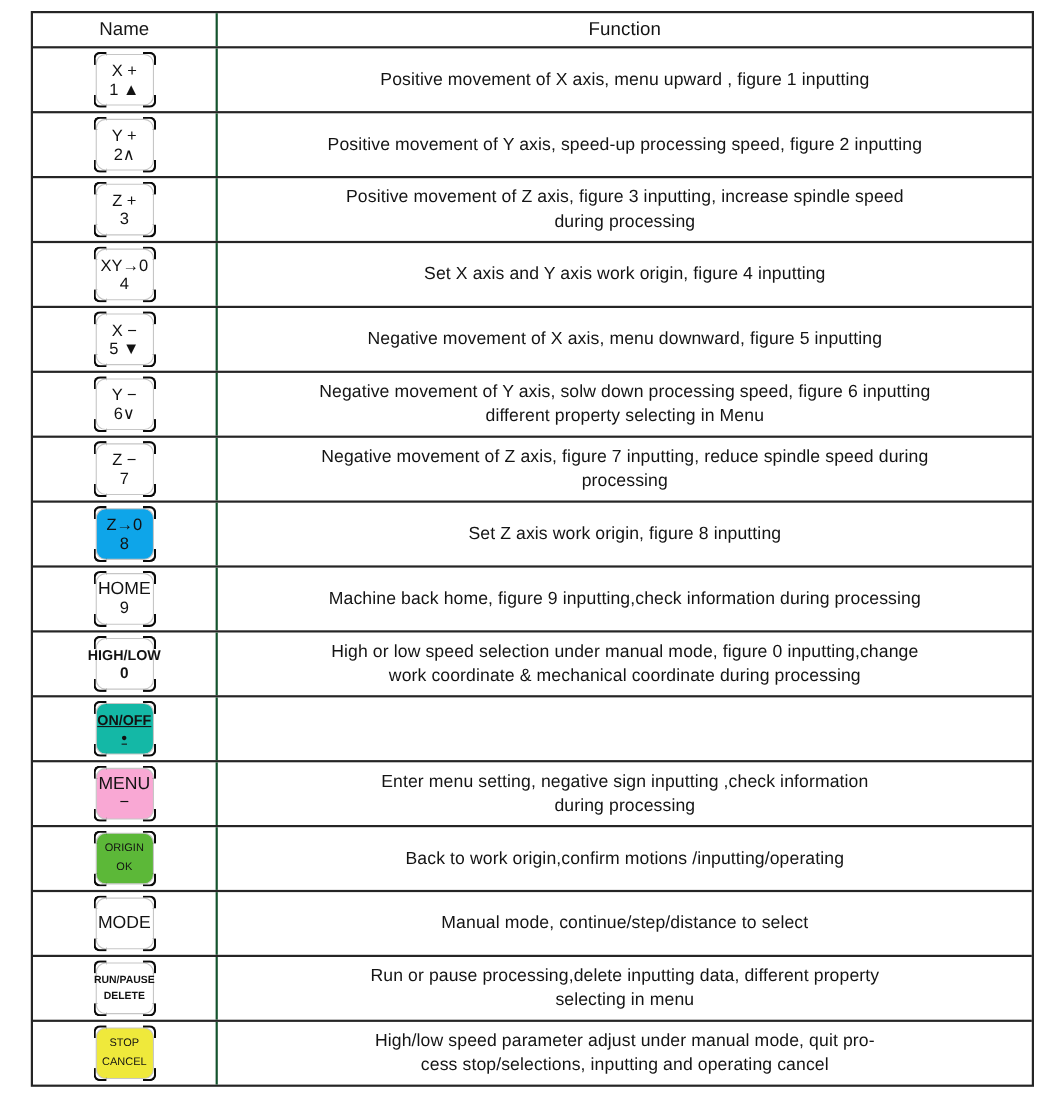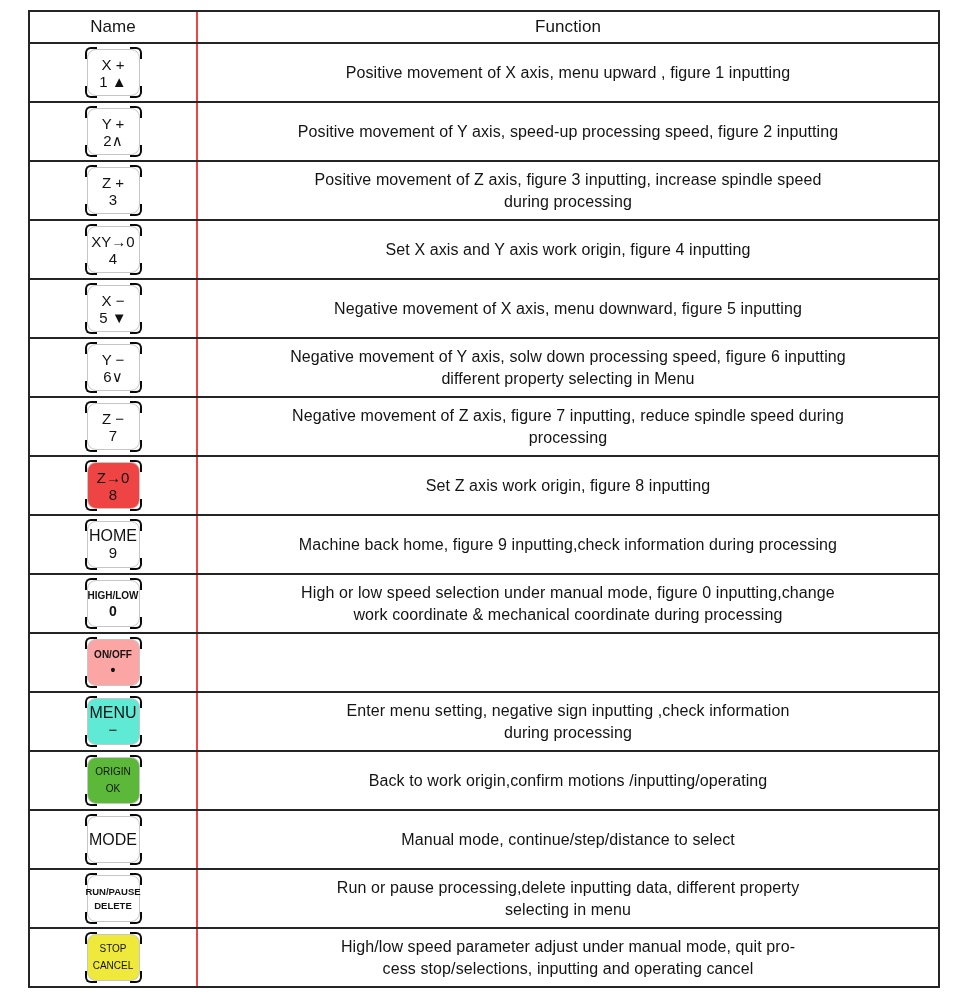--- a/index.html
+++ b/index.html
@@ -3,21 +3,21 @@
 <meta charset="utf-8">
 <style>
   * { margin:0; padding:0; box-sizing:border-box; }
   html,body { background:#ffffff; }
   body { width:958px; height:1005px; font-family:"Liberation Sans", sans-serif; color:#161616; }
   .page { position:relative; width:958px; height:1005px; background:#fff; }
   .tbl { position:absolute; left:28px; top:10px; width:912px; height:978px;
          border:2px solid #252525; display:flex; flex-direction:column; background:#fff; }
   .row { display:flex; border-top:2px solid #252525; flex:1 1 auto; min-height:0; }
   .row.header-row { border-top:none; flex:0 0 30px; }
-  .ncell { width:168px; flex:0 0 168px; border-right:2px solid #ef4444;
+  .ncell { width:168px; flex:0 0 168px; border-right:2px solid #14532d;
            display:flex; align-items:center; justify-content:center; }
   .fcell { flex:1 1 auto; display:flex; align-items:center; justify-content:center;
            text-align:center; white-space:pre-line; font-size:16px; line-height:22px;
            padding:0 12px; color:#141414; letter-spacing:0.1px; }
   .hcell { font-size:17px; line-height:20px; white-space:normal; }
   .ncell.hcell { font-size:17px; }
 
   
   .keycap { position:relative; width:53px; height:47px; background:#fff;
             border:1px solid #c6c6c6; border-radius:9px;
@@ -27,21 +27,21 @@
   .keycap::before { top:-3px; left:-3px; border-top:2.5px solid #0a0a0a; border-left:2.5px solid #0a0a0a; border-top-left-radius:6px; }
   .keycap::after  { top:-3px; right:-3px; border-top:2.5px solid #0a0a0a; border-right:2.5px solid #0a0a0a; border-top-right-radius:6px; }
   .kc2 { position:absolute; inset:0; pointer-events:none; }
   .kc2::before { bottom:-3px; left:-3px; border-bottom:2.5px solid #0a0a0a; border-left:2.5px solid #0a0a0a; border-bottom-left-radius:6px; }
   .kc2::after  { bottom:-3px; right:-3px; border-bottom:2.5px solid #0a0a0a; border-right:2.5px solid #0a0a0a; border-bottom-right-radius:6px; }
 
   .kl { display:block; text-align:center; color:#121212; white-space:nowrap; }
   .sz-l  .l1, .sz-l .l2 { font-size:15px; line-height:17px; }
   .sz-m  .l1 { font-size:16px; line-height:16px; }
   .sz-m  .l2 { font-size:15px;   line-height:17px; }
-  .sz-s  .l1 { font-size:10px;  line-height:14px; font-weight:700; }
+  .sz-s  .l1 { font-size:13px;  line-height:14px; font-weight:700; }
   .sz-s  .l2 { font-size:14px;   line-height:16px; font-weight:700; }
   .sz-xs .l1, .sz-xs .l2 { font-size:9.5px; line-height:13.5px; font-weight:700; }
   .sz-c  .l1, .sz-c .l2  { font-size:10px;  line-height:16.5px; }
 </style>
 </head>
 <body>
 
 <div class="page">
   <div class="tbl">
 
@@ -125,21 +125,21 @@
           <span class="kl l1">Z −</span>
           <span class="kl l2">7</span>
         </div>
       </div>
       <div class="fcell">Negative movement of Z axis, figure 7 inputting, reduce spindle speed during
 processing</div>
     </div>
 
     <div class="row">
       <div class="ncell">
-        <div class="keycap sz-l" style="background-color: #ef4444;">
+        <div class="keycap sz-l" style="background-color: #0ea5e9;">
           <span class="kc2"></span>
           <span class="kl l1">Z→0</span>
           <span class="kl l2">8</span>
         </div>
       </div>
       <div class="fcell">Set Z axis work origin, figure 8 inputting</div>
     </div>
 
     <div class="row">
       <div class="ncell">
@@ -159,31 +159,31 @@
           <span class="kl l1">HIGH/LOW</span>
           <span class="kl l2">0</span>
         </div>
       </div>
       <div class="fcell">High or low speed selection under manual mode, figure 0 inputting,change
 work coordinate &amp; mechanical coordinate during processing</div>
     </div>
 
     <div class="row">
       <div class="ncell">
-        <div class="keycap sz-s" style="background-color: #fca5a5;">
+        <div class="keycap sz-s" style="background-color: #14b8a6; text-decoration: underline;">
           <span class="kc2"></span>
           <span class="kl l1">ON/OFF</span>
           <span class="kl l2">•</span>
         </div>
       </div>
     </div>
 
     <div class="row">
       <div class="ncell">
-        <div class="keycap sz-m" style="background-color: #5eead4;">
+        <div class="keycap sz-m" style="background-color: #f9a8d4;">
           <span class="kc2"></span>
           <span class="kl l1">MENU</span>
           <span class="kl l2">−</span>
         </div>
       </div>
       <div class="fcell">Enter menu setting, negative sign inputting ,check information
 during processing</div>
     </div>
 
     <div class="row">

